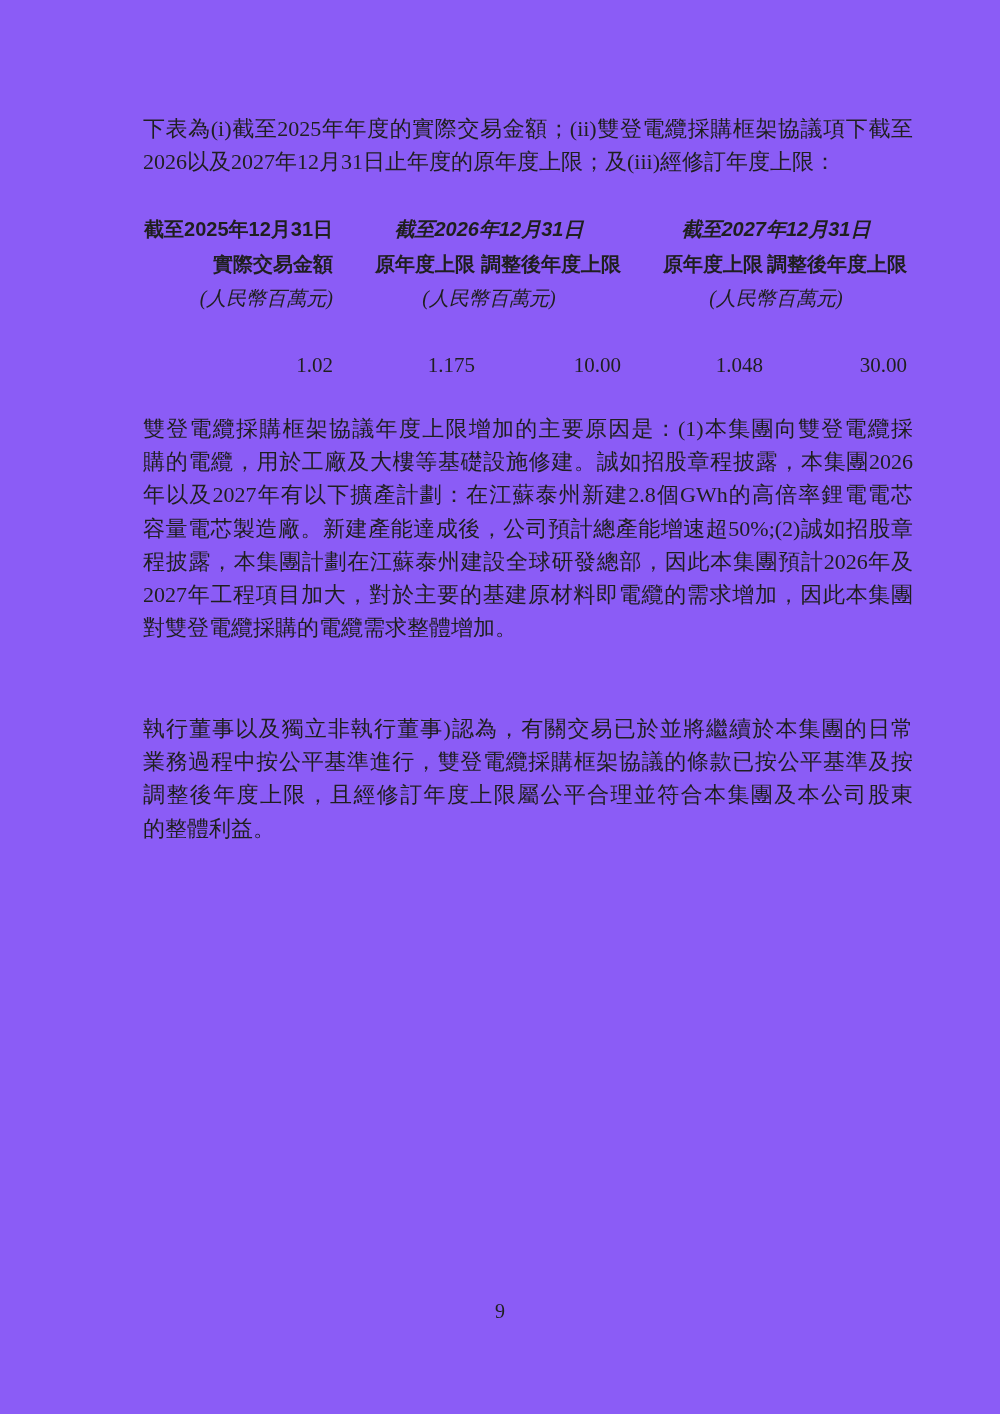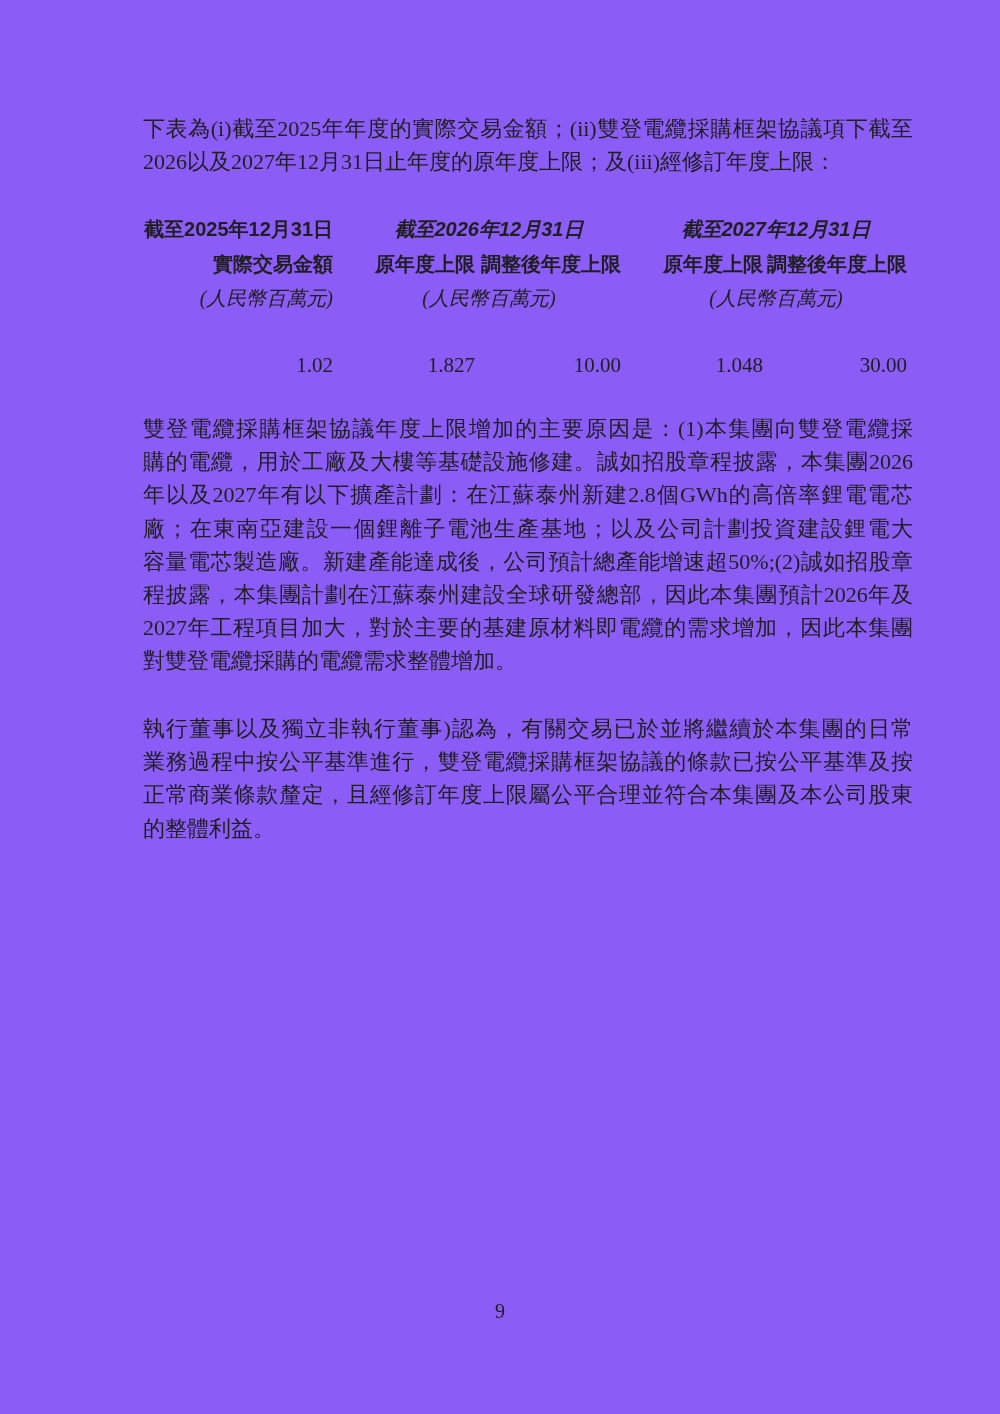--- a/index.html
+++ b/index.html
@@ -84,39 +84,38 @@
     <div class="cell bold-head right row-colheads c2">原年度上限</div>
     <div class="cell bold-head right row-colheads c3">調整後年度上限</div>
     <div class="cell bold-head right row-colheads c4">原年度上限</div>
     <div class="cell bold-head right row-colheads c5">調整後年度上限</div>
 
     <div class="cell unit right row-units c1">(人民幣百萬元)</div>
     <div class="cell unit center row-units g2">(人民幣百萬元)</div>
     <div class="cell unit center row-units g3">(人民幣百萬元)</div>
 
     <div class="cell val right row-values c1">1.02</div>
-    <div class="cell val right row-values c2">1.827</div>
+    <div class="cell val right row-values c2">1.175</div>
     <div class="cell val right row-values c3">10.00</div>
     <div class="cell val right row-values c4">1.048</div>
     <div class="cell val right row-values c5">30.00</div>
   </div>
 
   <div class="para" style="top:412px">
     <div class="line just">雙登電纜採購框架協議年度上限增加的主要原因是：(1)本集團向雙登電纜採</div>
     <div class="line just">購的電纜，用於工廠及大樓等基礎設施修建。誠如招股章程披露，本集團2026</div>
     <div class="line just">年以及2027年有以下擴產計劃：在江蘇泰州新建2.8個GWh的高倍率鋰電電芯</div>
-    <div class="line just">廠；在東南亞建設一個鋰離子電池生產基地；以及公司計劃投資建設鋰電大</div>
     <div class="line just">容量電芯製造廠。新建產能達成後，公司預計總產能增速超50%;(2)誠如招股章</div>
     <div class="line just">程披露，本集團計劃在江蘇泰州建設全球研發總部，因此本集團預計2026年及</div>
     <div class="line just">2027年工程項目加大，對於主要的基建原材料即電纜的需求增加，因此本集團</div>
     <div class="line">對雙登電纜採購的電纜需求整體增加。</div>
   </div>
 
   <div class="para" style="top:712px">
     <div class="line just">執行董事以及獨立非執行董事)認為，有關交易已於並將繼續於本集團的日常</div>
     <div class="line just">業務過程中按公平基準進行，雙登電纜採購框架協議的條款已按公平基準及按</div>
-    <div class="line just">正常商業條款釐定，且經修訂年度上限屬公平合理並符合本集團及本公司股東</div>
+    <div class="line just">調整後年度上限，且經修訂年度上限屬公平合理並符合本集團及本公司股東</div>
     <div class="line">的整體利益。</div>
   </div>
 
   <div class="pageno">9</div>
 
 </div>
 
 </body></html>

